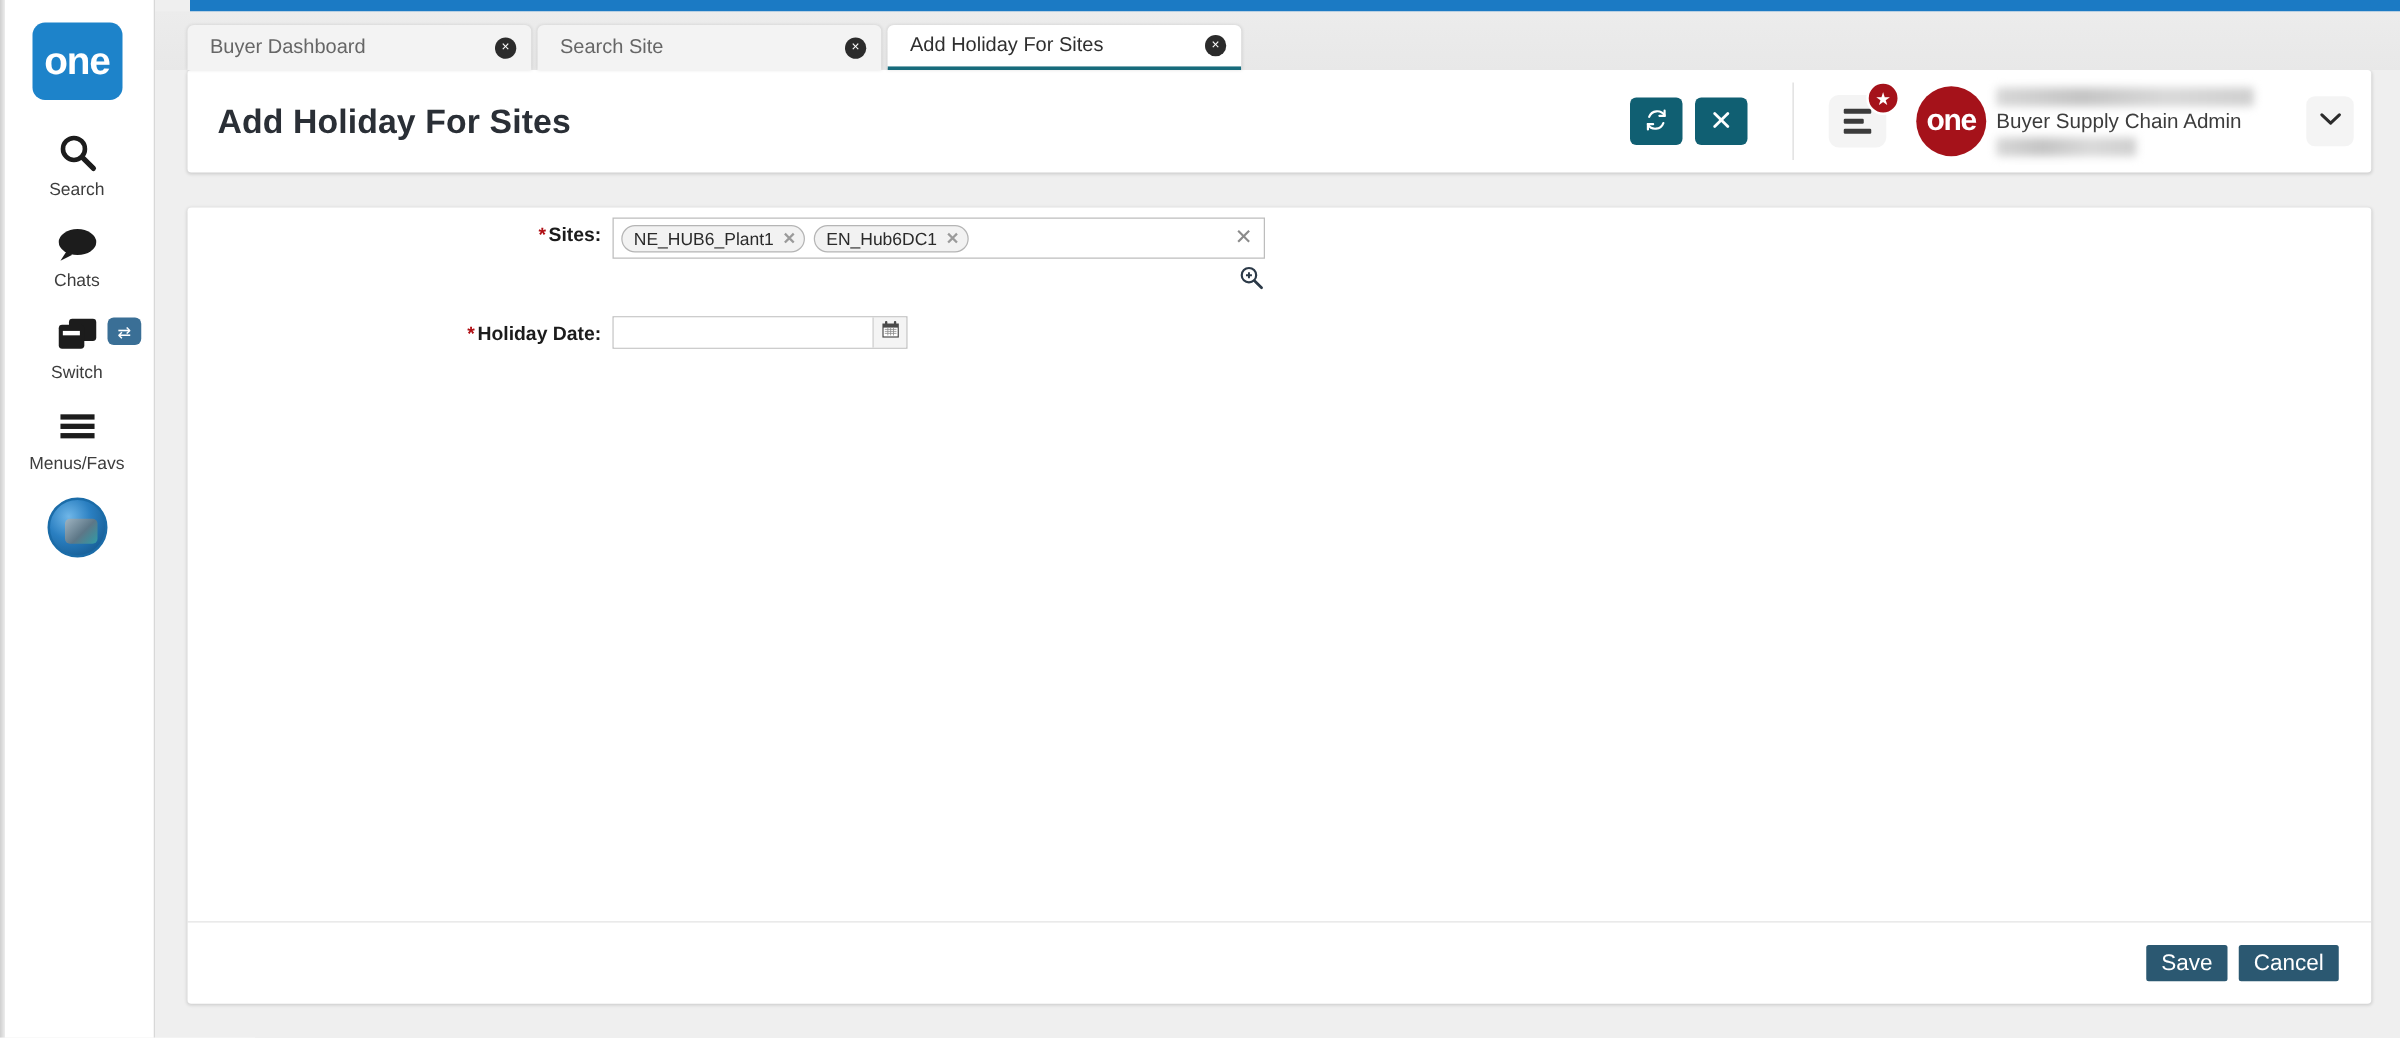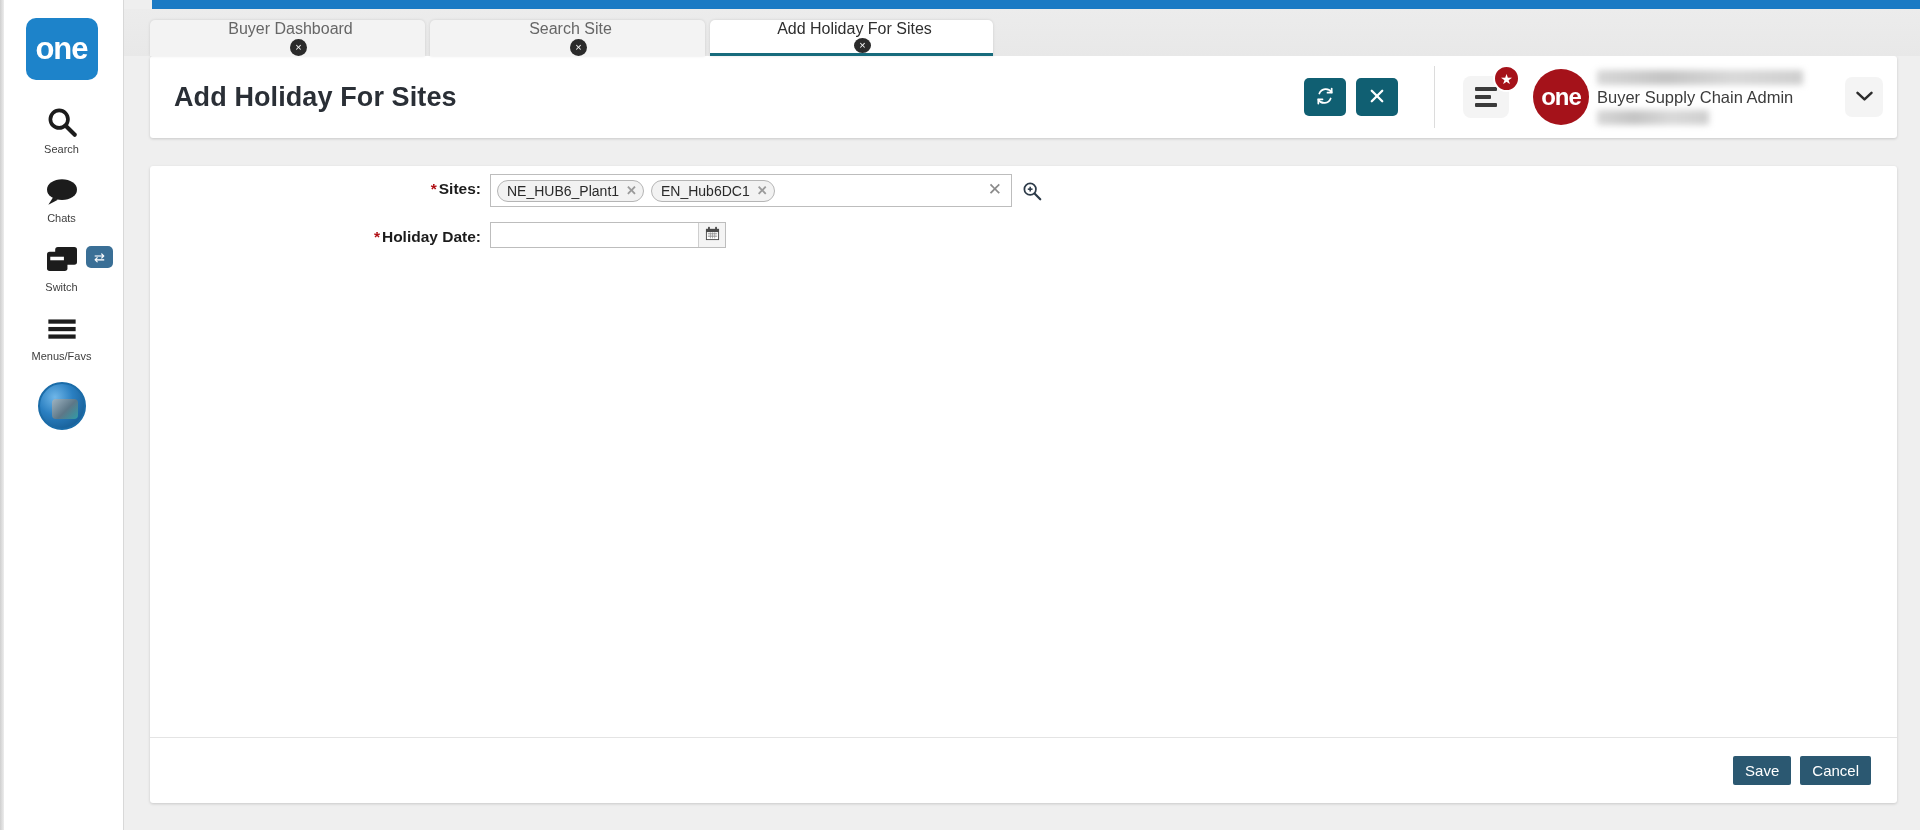--- a/index.html
+++ b/index.html
@@ -34,21 +34,21 @@
     margin-bottom: 22px;
   }
   .rail-item {
     width: 100%; display: flex; flex-direction: column;
     align-items: center; justify-content: center;
     margin-bottom: 16px; cursor: pointer; position: relative;
   }
   .rail-ico { height: 40px; display:flex; align-items:center; justify-content:center; }
   .rail-ico svg { display:block; }
   .rail-label {
-    font-size: 11px; color: #3d3d3d; margin-top: 1px;
+    font-size: 14px; color: #3d3d3d; margin-top: 1px;
     font-family: "Liberation Sans", sans-serif;
   }
   .switch-badge {
     position: absolute; left: 86px; top: 6px;
     width: 27px; height: 22px; border-radius: 5px;
     background: #3a6f96; color: #fff;
     display: flex; align-items: center; justify-content: center;
     font-size: 13px; line-height: 1;
   }
   .avatar {
@@ -74,21 +74,20 @@
     z-index: 9;
   }
   .tab {
     position: absolute; top: 11px; height: 36px;
     background: #f3f3f3;
     border-radius: 5px 5px 0 0;
     display: flex; align-items: center;
     padding: 0 12px 0 18px;
     cursor: pointer;
     box-shadow: 0 0 3px rgba(0,0,0,.12);
-    flex-direction: column;
   }
   .tab .tab-label {
     font-size: 16px; color: #666; white-space: nowrap;
     flex: 1; font-family: "Liberation Sans", sans-serif;
   }
   .tab.active { background: #ffffff; border-bottom: 3px solid #176b7c; }
   .tab.active .tab-label { color: #2f2f2f; }
   .tab-close {
     width: 17px; height: 17px; border-radius: 50%;
     background: #2b2b2b; color: #fff;
@@ -214,21 +213,21 @@
     background: #fff; outline: none; padding-left: 5px; font-size: 14px;
   }
 
   #card-footer {
     height: 66px; border-top: 1px solid #e4e4e4;
     display: flex; align-items: center; justify-content: flex-end;
     padding-right: 26px;
   }
   .footer-btn {
     min-width: 58px; height: 29px; border: none; border-radius: 2px;
-    background: #2b5871; color: #fff; font-size: 15px;
+    background: #2b5871; color: #fff; font-size: 18px;
     margin-left: 9px; cursor: pointer; padding: 0 12px;
     font-family: "Liberation Sans", sans-serif;
   }
 </style>
 </head>
 <body>
 
 <div id="left-rail">
   <div id="rail-edge"></div>
 
@@ -351,21 +350,21 @@
   </div>
 </div>
 
 <div id="content-card">
   <div id="form-area">
 
     <div class="frow">
       <div class="flabel">
         <span class="req">*</span><span>Sites:</span>
       </div>
-      <div style="display:flex;align-items:center;">
+      <div style="display:flex;align-items:flex-end;flex-direction:column;">
         <div class="sites-field">
           <span class="chip">
             <span>NE_HUB6_Plant1</span>
             <span class="chip-x">✕</span>
           </span>
           <span class="chip">
             <span>EN_Hub6DC1</span>
             <span class="chip-x">✕</span>
           </span>
           <span class="sites-clear">✕</span>

